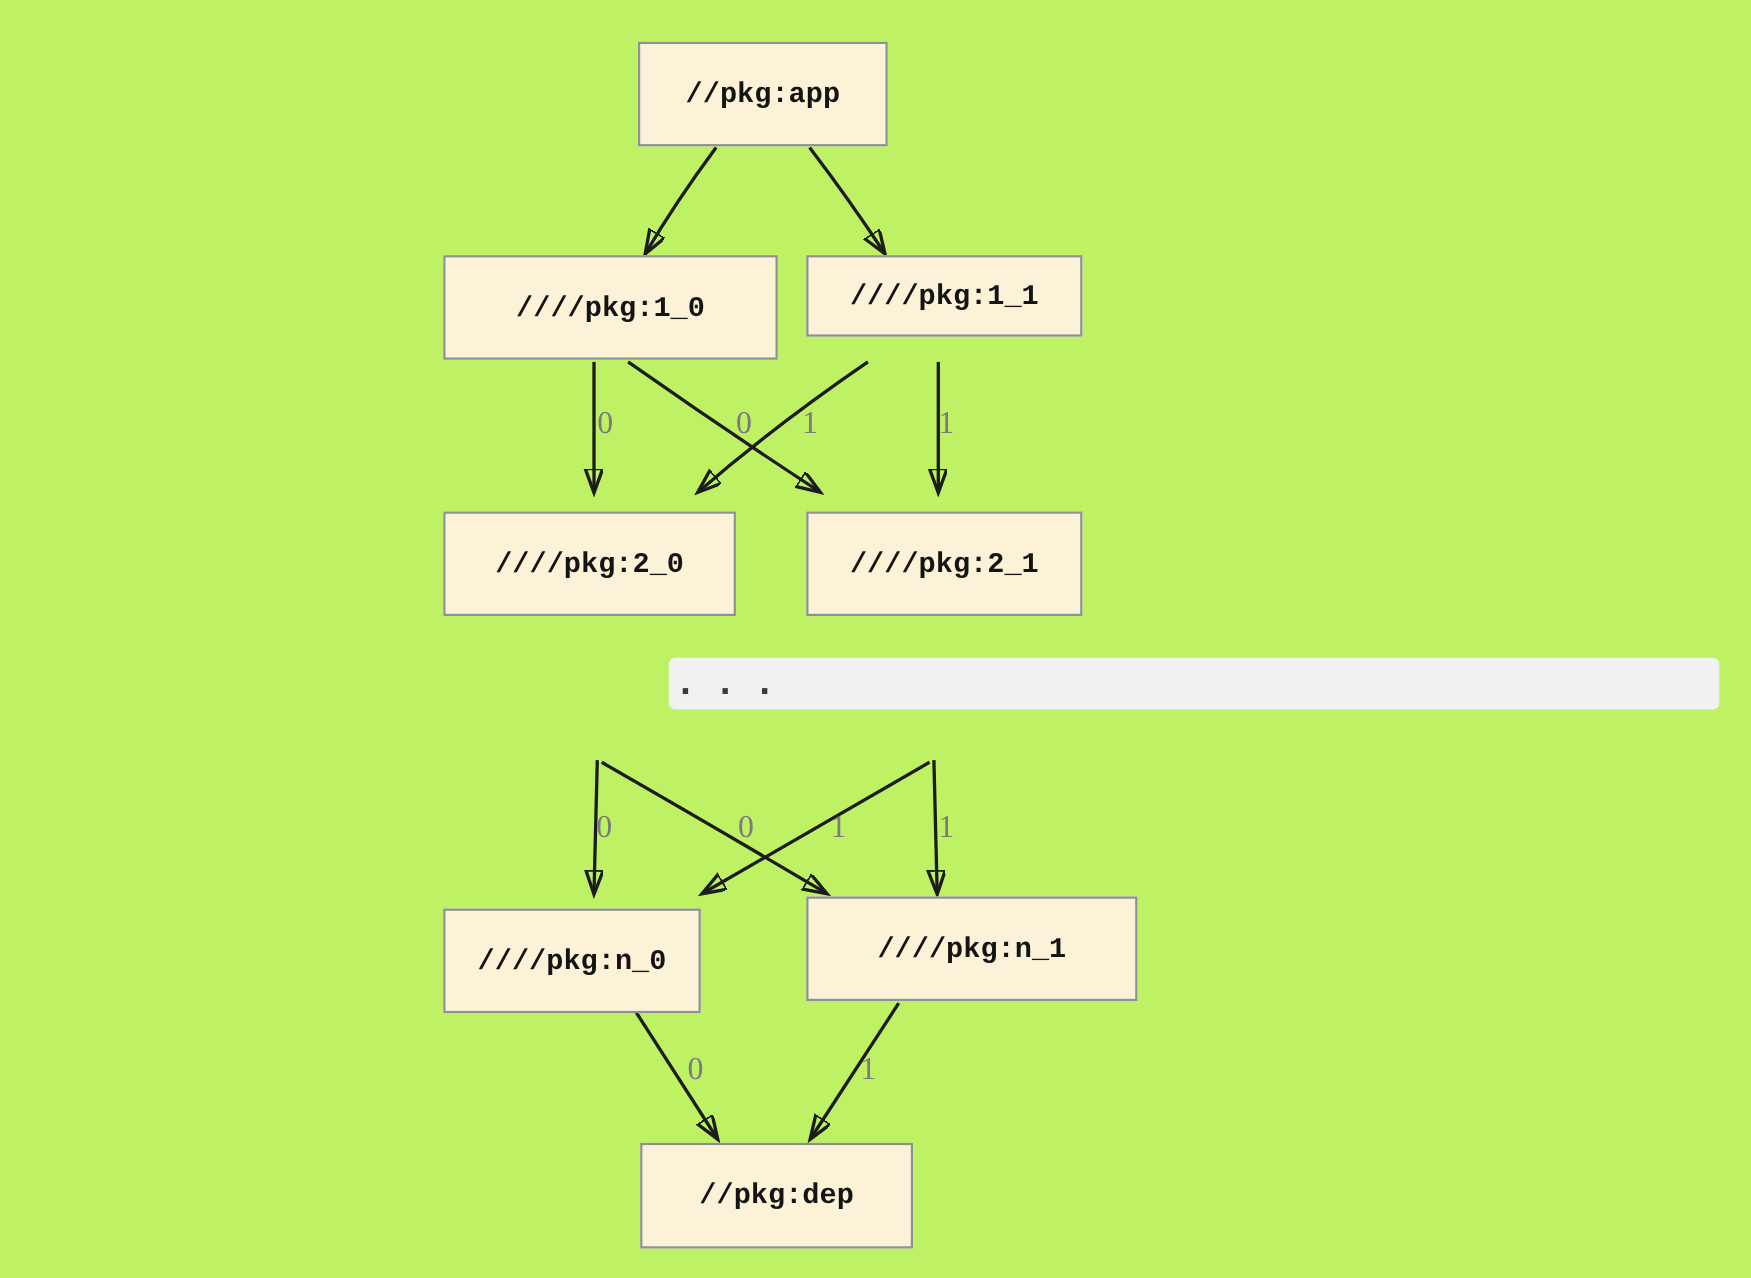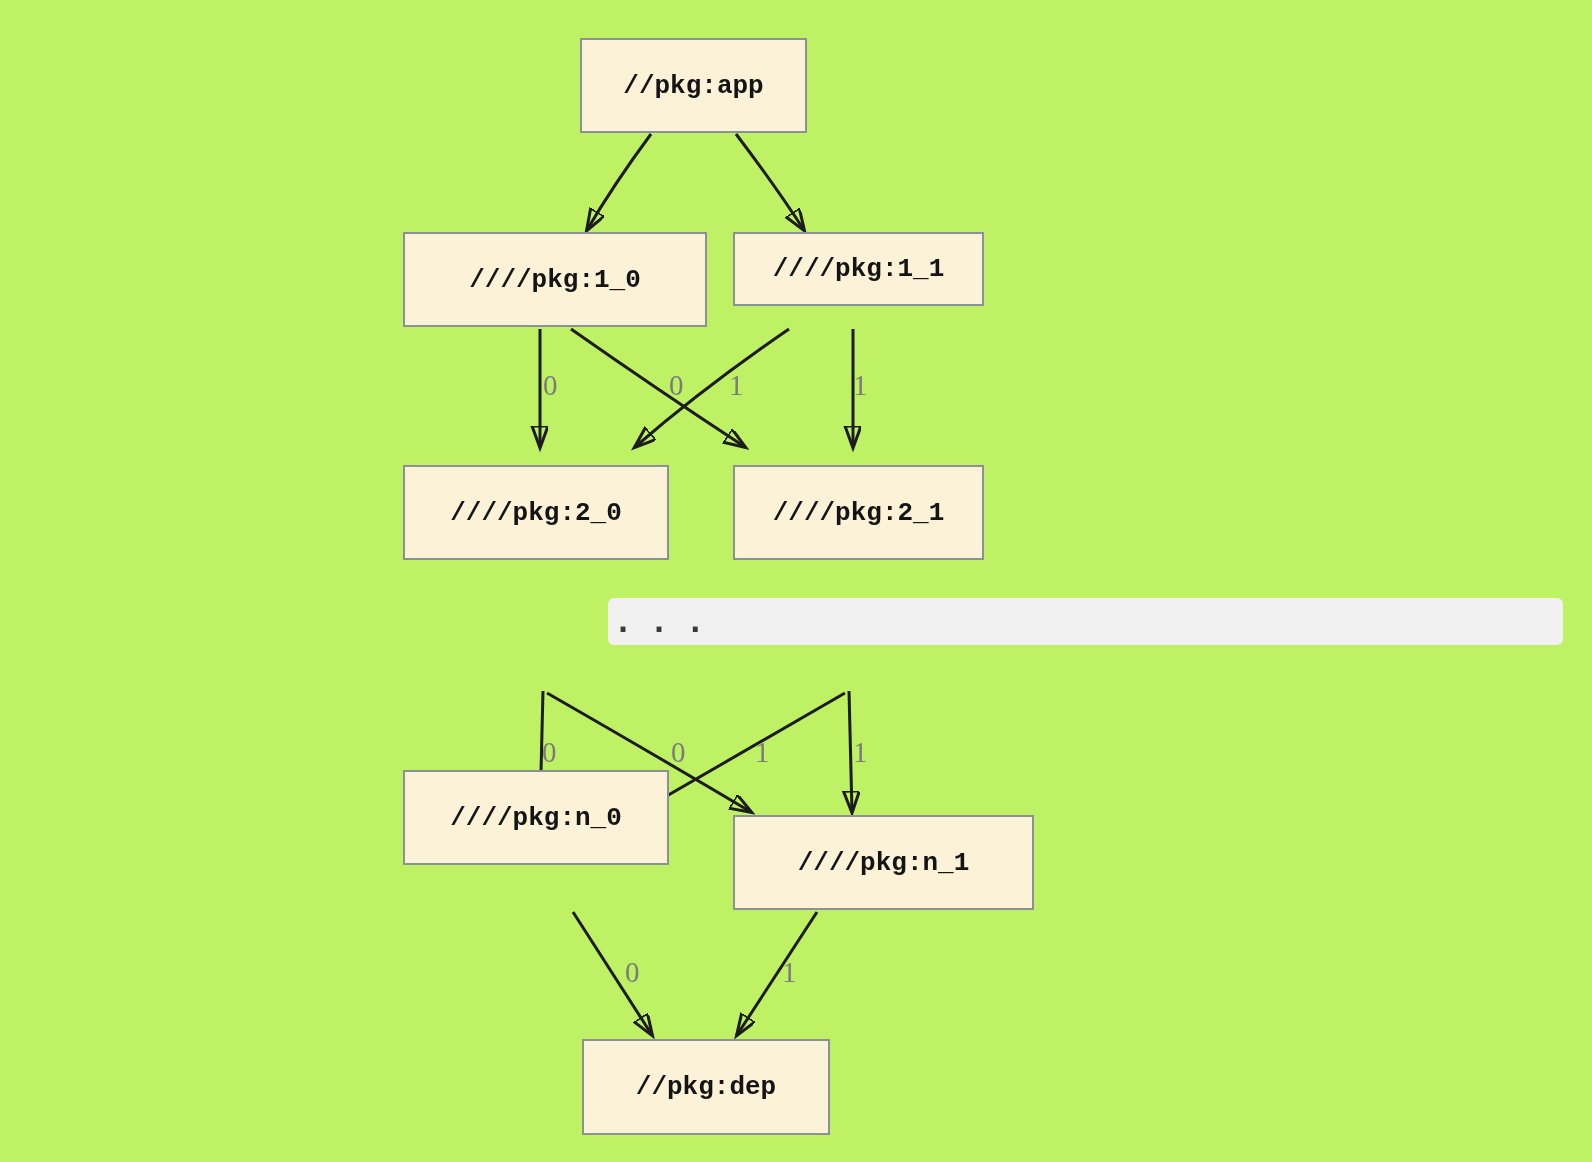--- a/index.html
+++ b/index.html
@@ -44,21 +44,21 @@
     color:#3A3A3A;
     white-space:pre;
   }
 
   
   .n-app  {left:580px; top:38px;   width:227px; height:95px;}
   .n-1_0  {left:403px; top:232px;  width:304px; height:95px;}
   .n-1_1  {left:733px; top:232px;  width:251px; height:74px;}
   .n-2_0  {left:403px; top:465px;  width:266px; height:95px;}
   .n-2_1  {left:733px; top:450px;  width:251px; height:95px;margin-top:15px;}
-  .n-n_0  {left:403px; top:770px;  width:266px; height:95px;}
+  .n-n_0  {left:403px; top:826px;  width:234px; height:95px;}
   .n-n_1  {left:733px; top:815px;  width:301px; height:95px;}
   .n-dep  {left:582px; top:1039px; width:248px; height:96px;}
 </style>
 </head>
 <body>
 
 <div id="canvas">
 
   <svg class="edges" width="1592" height="1162" viewBox="0 0 1592 1162" xmlns="http://www.w3.org/2000/svg">
     <defs>

